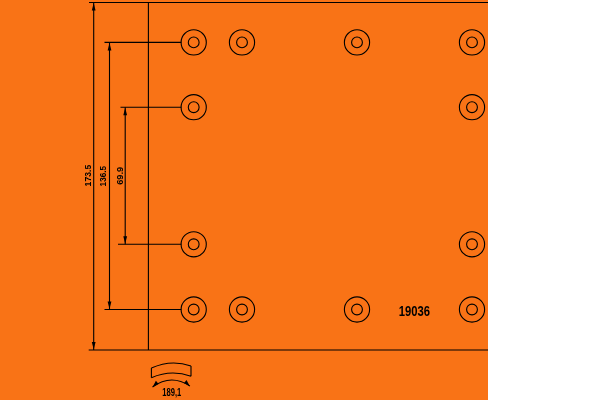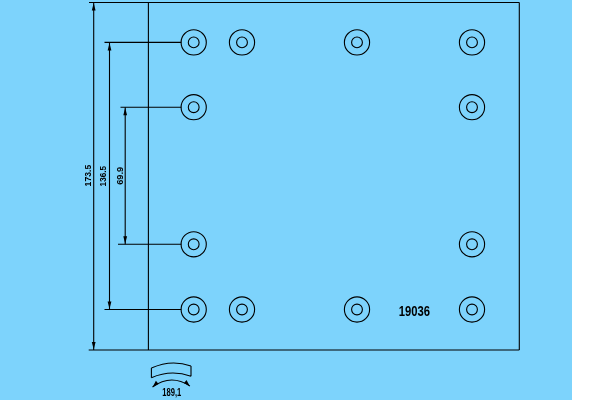--- a/index.html
+++ b/index.html
@@ -1,16 +1,16 @@
 <!DOCTYPE html>
 <html><head>
 <meta charset="utf-8">
 <style>
   html,body{margin:0;padding:0;background:#ffffff;}
-  .wrap{width:572px;height:400px;position:relative;background:#7dd3fc;overflow:hidden;}
+  .wrap{width:488px;height:400px;position:relative;background:#f97316;overflow:hidden;}
   text{font-family:"Liberation Sans",sans-serif;fill:#000;}
 </style>
 </head>
 <body>
 <div class="wrap">
 <svg width="600" height="400" viewBox="0 0 600 400" xmlns="http://www.w3.org/2000/svg">
   <g stroke="#000" stroke-width="1.1" fill="none">
 
     <line x1="89" y1="2.5" x2="519.3" y2="2.5"></line>
 

